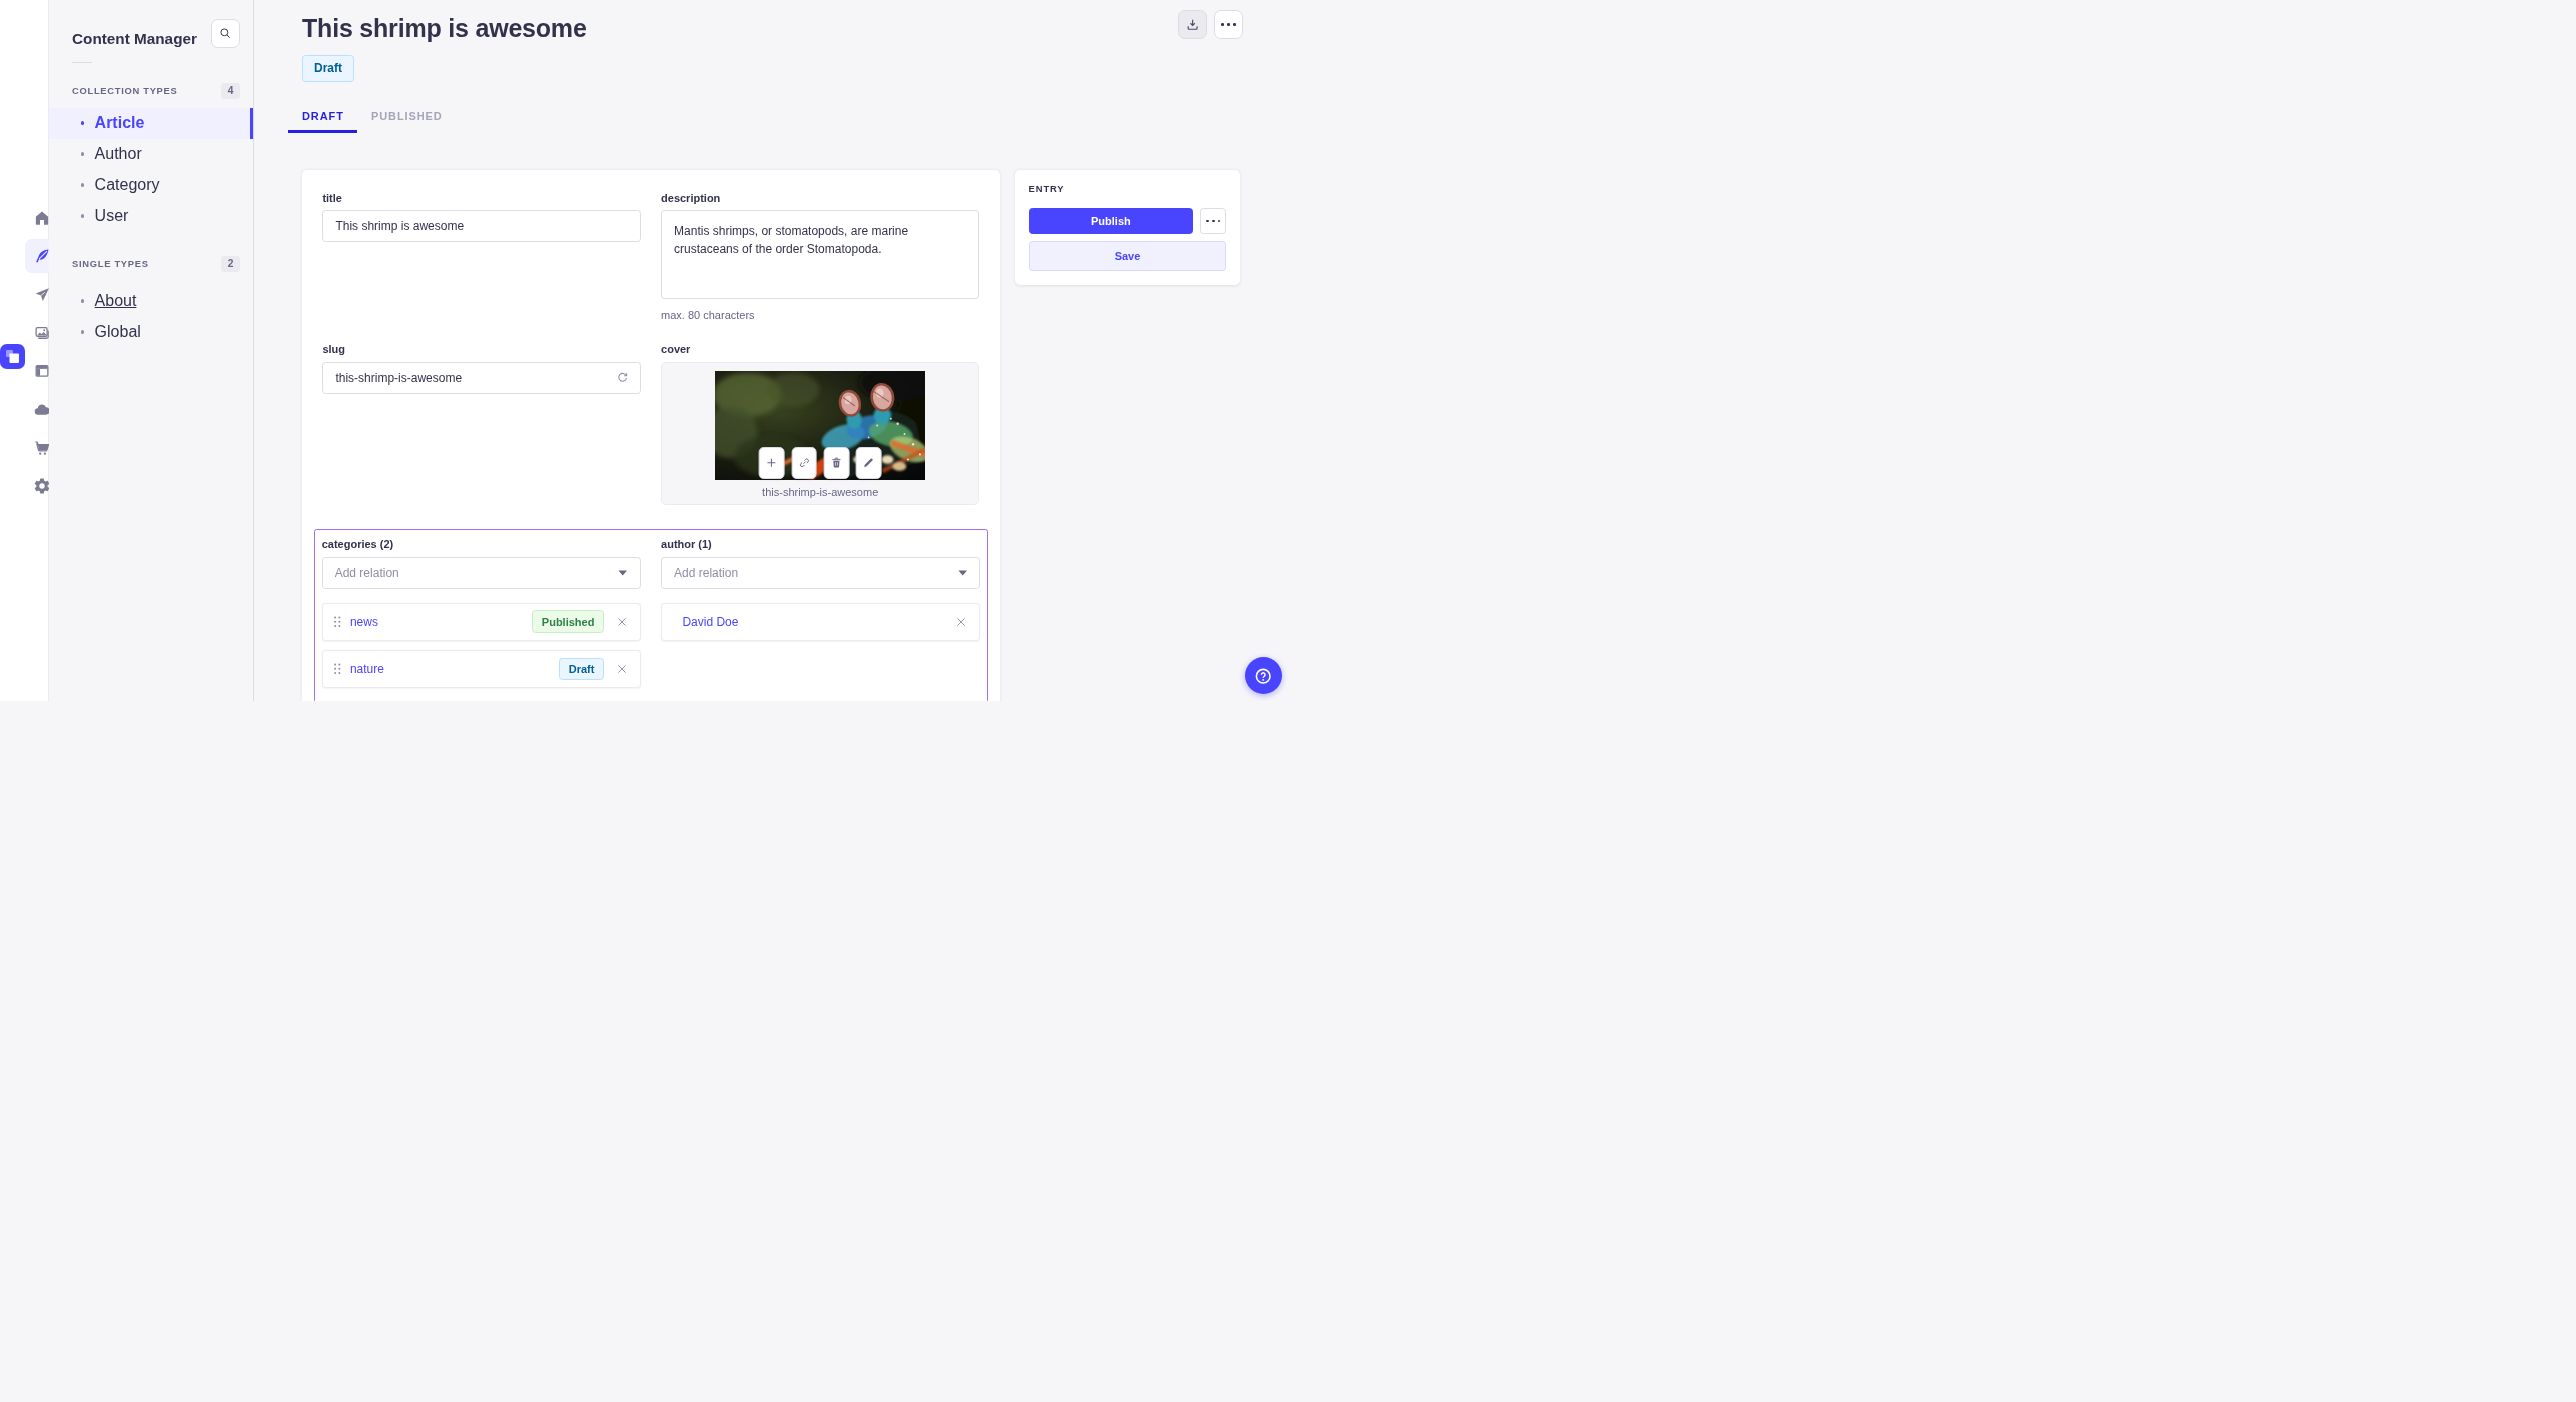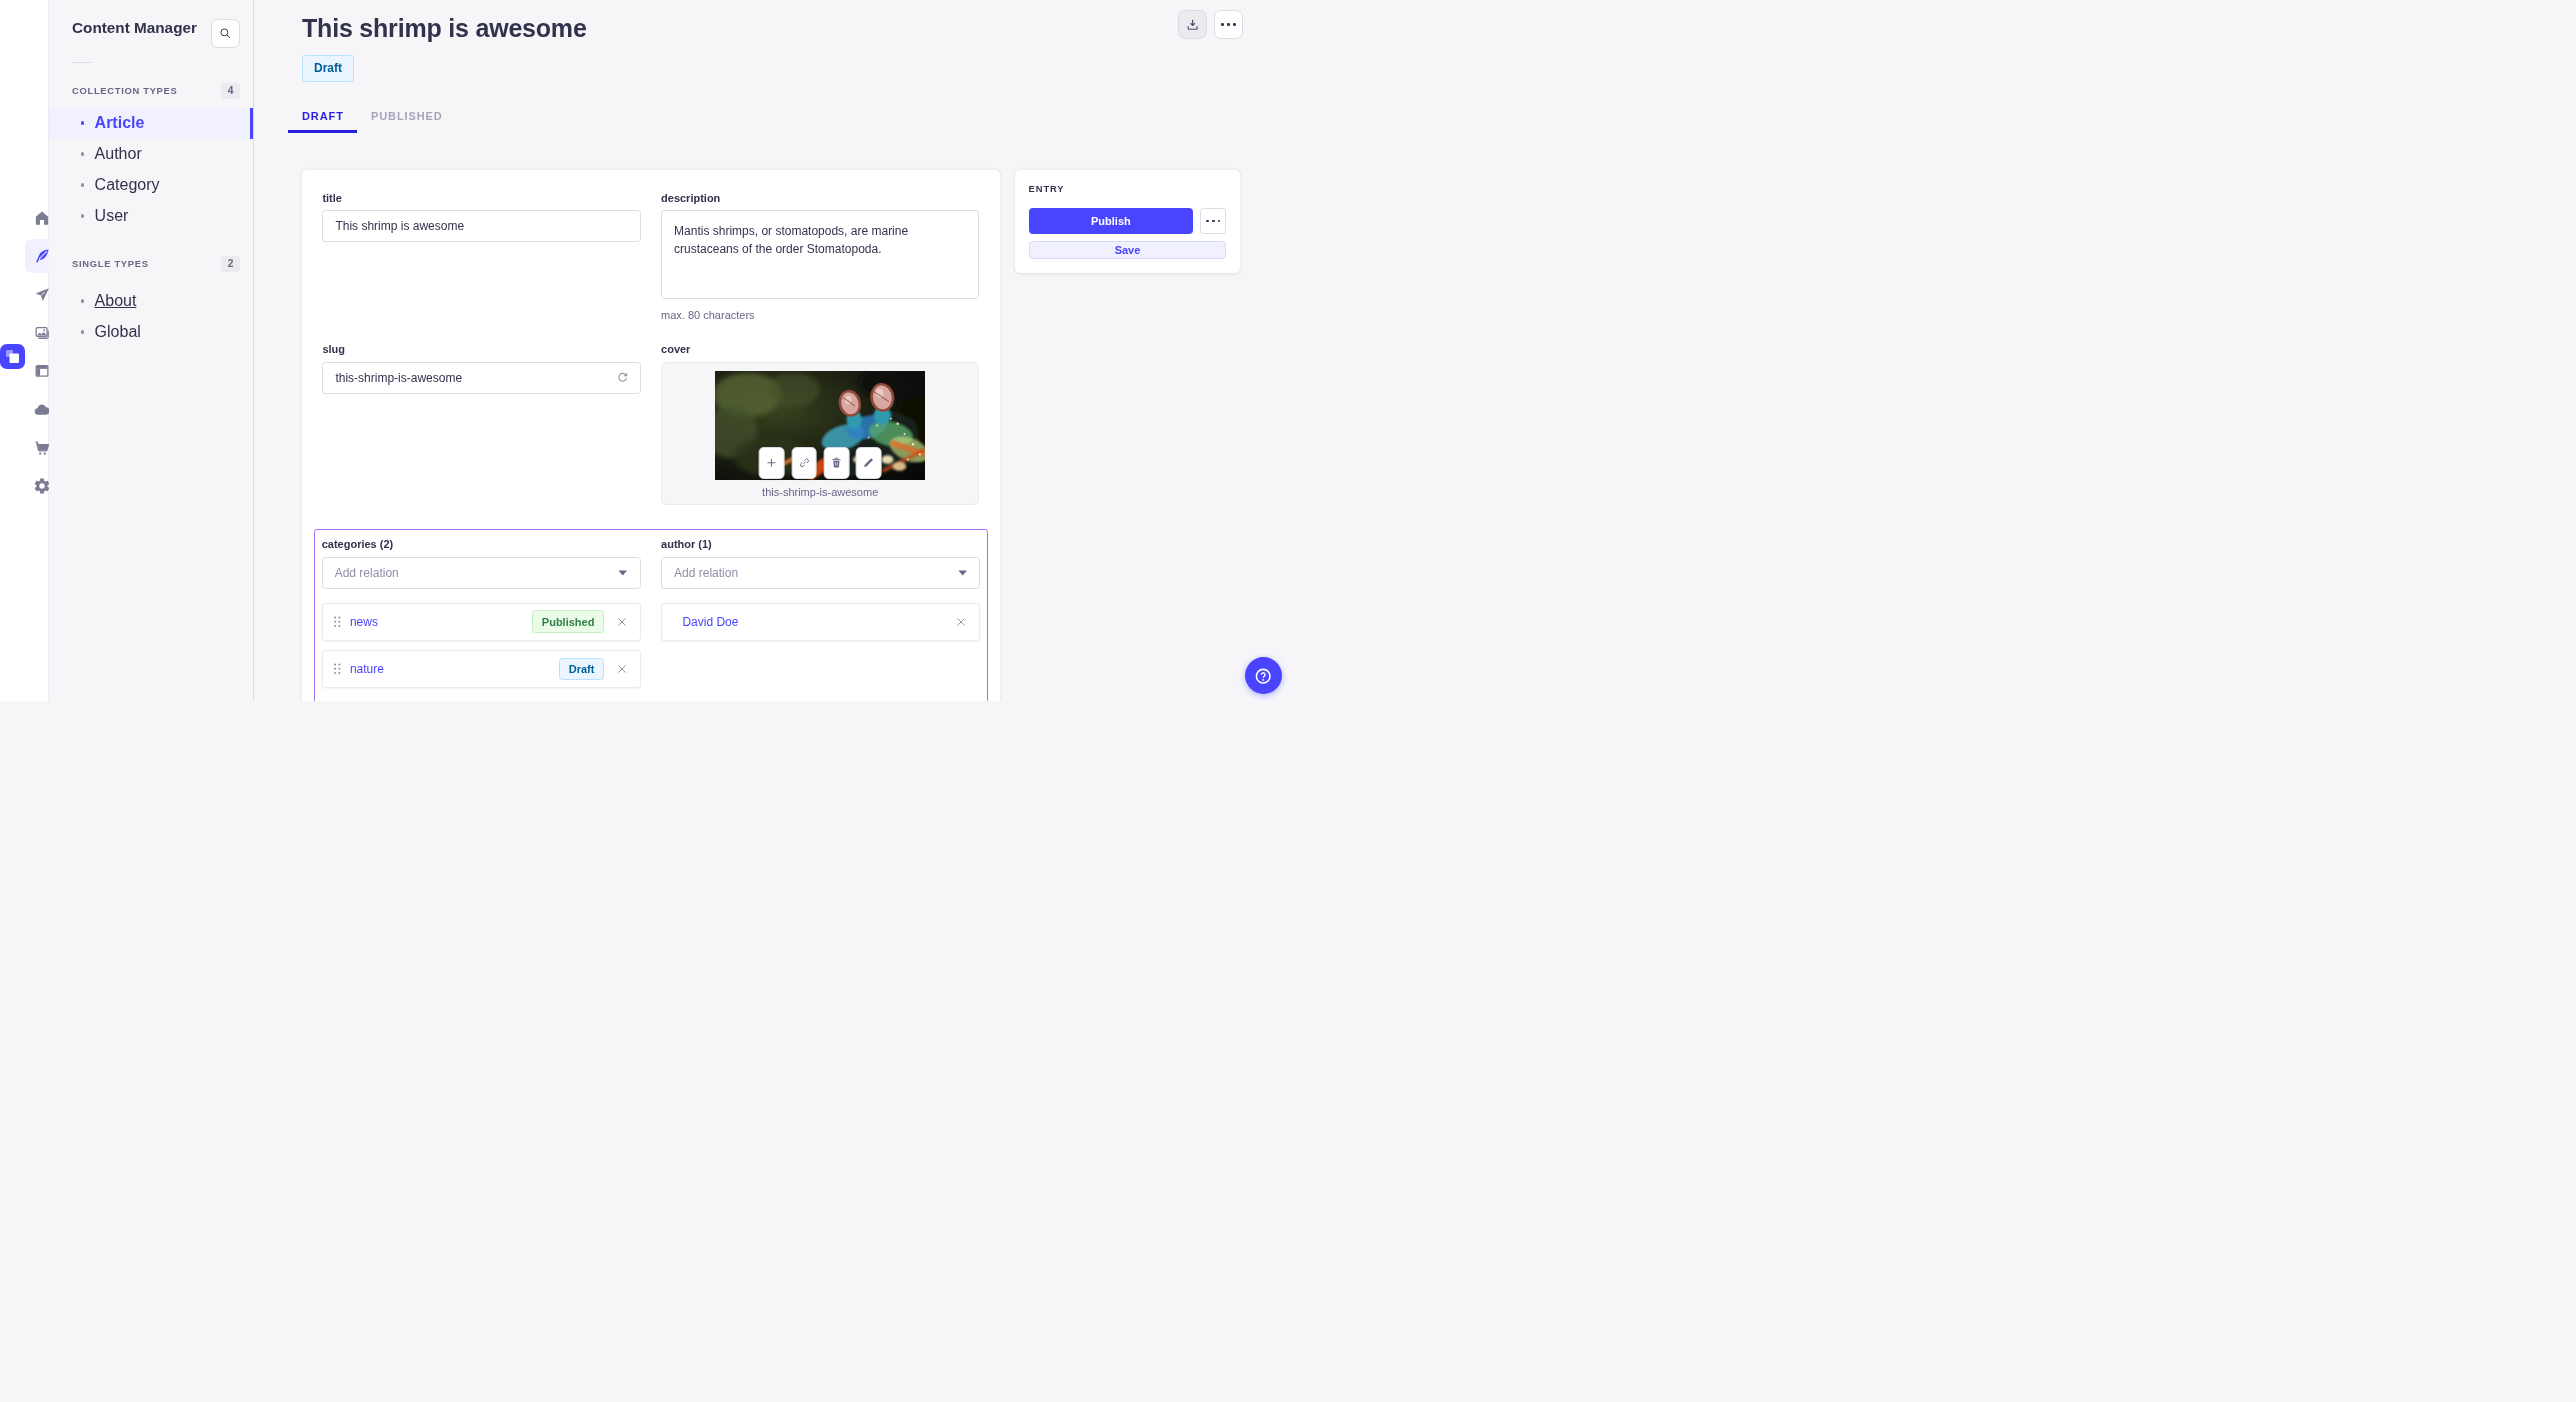--- a/index.html
+++ b/index.html
@@ -20,21 +20,21 @@
   .nav-icn svg { width:18px; height:18px; }
   .nav-icn.active { background:#F0F0FF; }
   .iconbar-bottom { margin-top:auto; width:49px; display:flex; flex-direction:column; align-items:center; }
   .iconbar-bottom .iconbar-divider { margin-top:0; }
   .avatar { width:27px; height:27px; border-radius:50%; background:#4945FF; color:#fff;
     font-size:10.2px; font-weight:bold; display:flex; align-items:center; justify-content:center;
     margin:11px 0 12px; cursor:pointer; letter-spacing:0.3px; }
 
   
   .subnav { width:205px; background:#F6F6F9; border-right:0.9px solid #DCDCE4; flex-shrink:0; }
-  .subnav-head { display:flex; align-items:flex-start; justify-content:space-between; padding:19px 12.8px 0 23px; }
+  .subnav-head { display:flex; align-items:flex-end; justify-content:space-between; padding:19px 12.8px 0 23px; }
   .subnav-title { font-size:15.3px; font-weight:700; color:#32324D; }
   .search-btn { width:29px; height:29px; background:#fff; border:0.9px solid #DCDCE4; border-radius:6.8px;
     display:flex; align-items:center; justify-content:center; cursor:pointer; }
   .subnav-sep { width:20.4px; height:0.9px; background:#DCDCE4; margin:13.6px 0 0 23px; }
   .section-head { display:flex; align-items:center; justify-content:space-between; padding:20.4px 12.8px 8.5px 23px; }
   .section-label { font-size:9.4px; font-weight:700; color:#666687; letter-spacing:0.7px; }
   .count-badge { background:#EAEAEF; border-radius:3.4px; font-size:10.2px; color:#666687;
     padding:2.6px 6.8px; font-weight:600; }
   .subnav-item { height:31px; display:flex; align-items:center; padding-left:32px; cursor:pointer;
     font-size:16px; color:#32324D; position:relative; }
@@ -107,21 +107,21 @@
 
   
   .entry-card { width:225px; background:#fff; border-radius:5.1px; box-shadow:0 0.9px 3.4px rgba(33,33,52,.1);
     padding:13.6px; flex-shrink:0; }
   .entry-label { font-size:9.4px; font-weight:700; letter-spacing:0.9px; color:#32324D; margin-bottom:13.6px; }
   .entry-top { display:flex; gap:6.8px; }
   .btn-publish { flex:1; height:26.4px; background:#4945FF; color:#fff; border:0.9px solid #4945FF;
     border-radius:3.4px; font-size:11px; font-weight:700; cursor:pointer; font-family:"Liberation Sans",sans-serif; }
   .btn-more-sm { width:26.4px; height:26.4px; background:#fff; border:0.9px solid #DCDCE4; border-radius:3.4px;
     display:flex; align-items:center; justify-content:center; cursor:pointer; }
-  .btn-save { width:100%; height:18px; margin-top:6.8px; background:#F0F0FF; border:0.9px solid #D9D8FF;
+  .btn-save { width:100%; height:30px; margin-top:6.8px; background:#F0F0FF; border:0.9px solid #D9D8FF;
     border-radius:3.4px; color:#4945FF; font-size:11px; font-weight:700; cursor:pointer; font-family:"Liberation Sans",sans-serif; }
 
   .help-fab { position:absolute; right:6px; bottom:6.8px; width:37px; height:37px; border-radius:50%;
     background:#4945FF; border:none; display:flex; align-items:center; justify-content:center;
     cursor:pointer; box-shadow:0 1.7px 6.8px rgba(73,69,255,.4); }
 
   .dots3 { display:flex; gap:3.4px; }
   .dots3 i { width:2.6px; height:2.6px; border-radius:50%; background:#32324D; }
 </style>
 </head>

